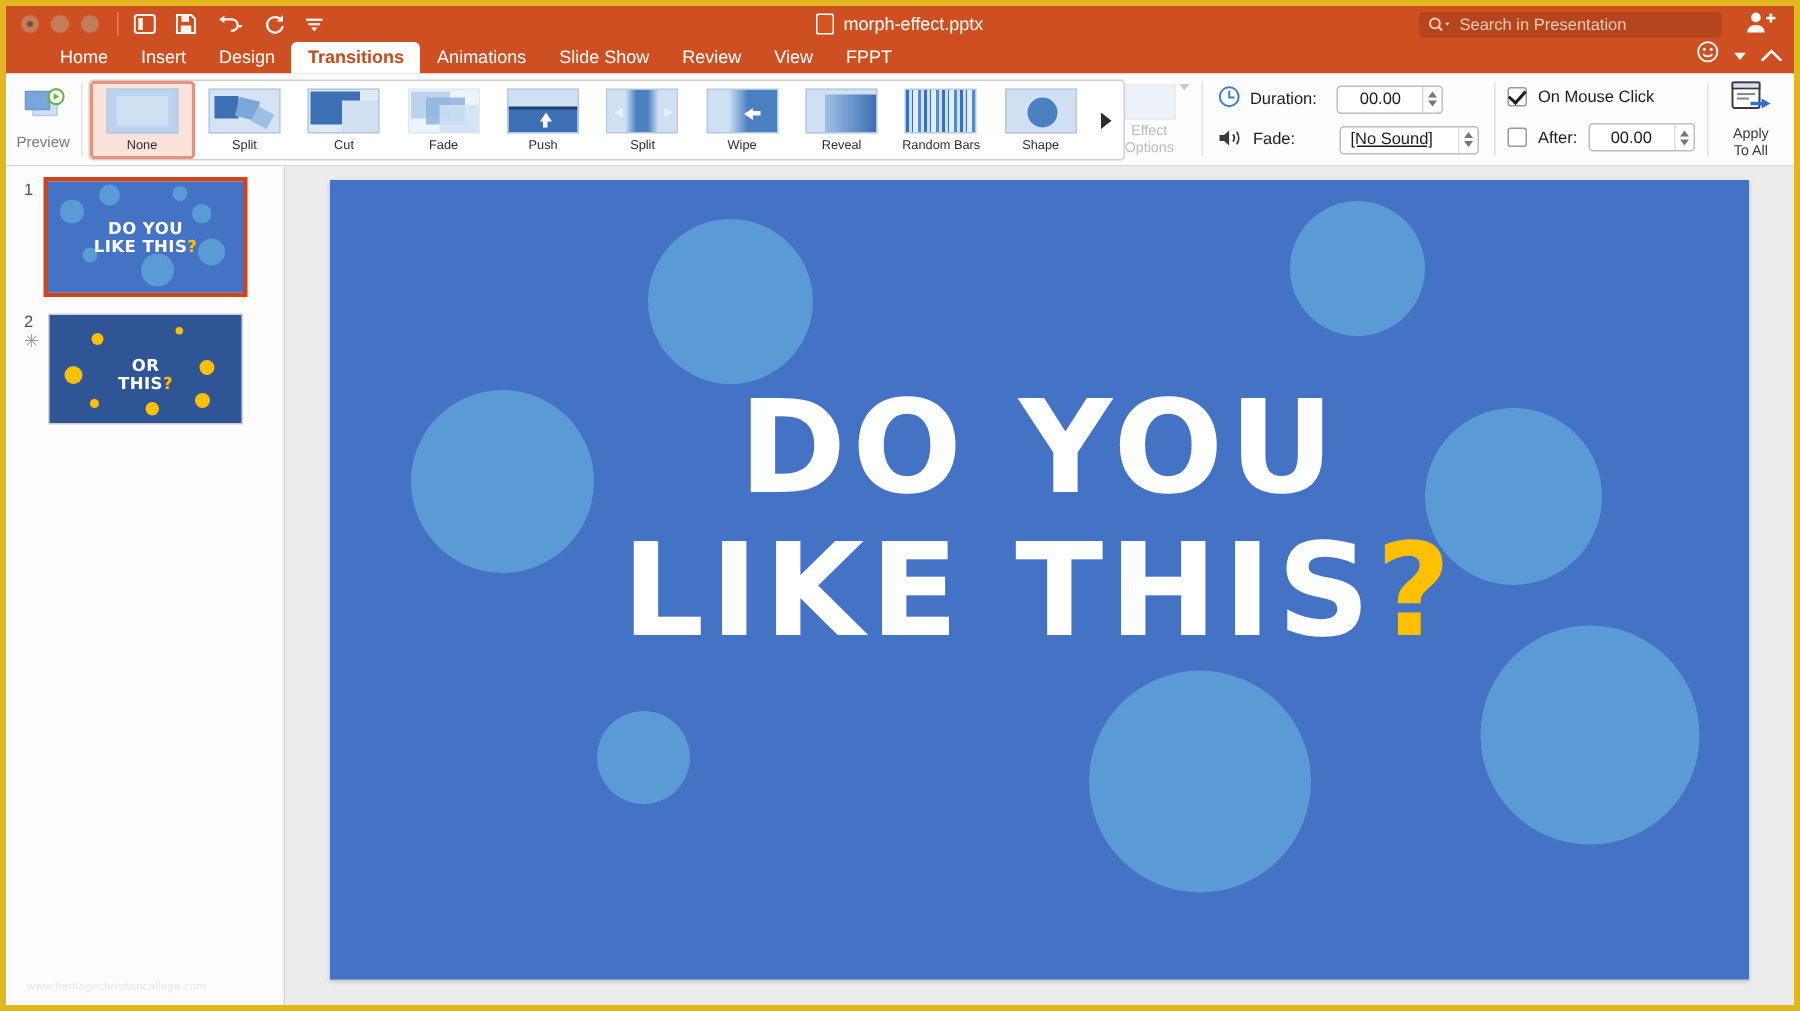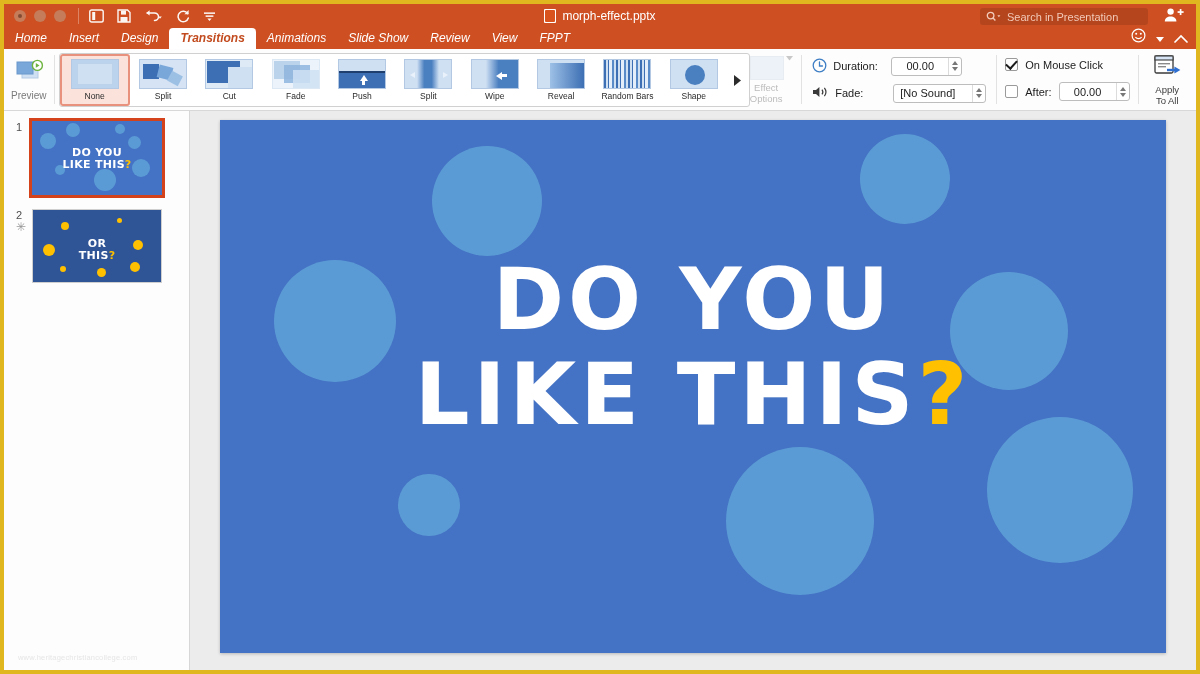--- a/index.html
+++ b/index.html
@@ -44,35 +44,35 @@
   .doc-title .pptico {
     width: 12px; height: 14px; background:#fff; border-radius:1px; margin-right:6px;
     position: relative; display:inline-block;
   }
   .doc-title .pptico:after{
     content:""; position:absolute; left:1px; top:1px; right:1px; bottom:1px;
     background:#d9531e; border-radius:1px;
   }
   .search-box {
     position: absolute; right: 48px; top: 4px;
-    width: 168px; height: 17px;
+    width: 202px; height: 17px;
     background: rgba(0,0,0,.12);
     border-radius: 3px;
     display: flex; align-items: center; padding: 0 6px;
     color: #f2c9b8; font-size: 11px;
   }
   .search-box .sq { margin-right: 5px; display:flex; align-items:center;}
   .adduser { position: absolute; right: 12px; top: 3px; color:#fff; }
 
   
   .tabbar {
     position: relative;
     height: 21px;
     background: #cd4f22;
-    display: flex; align-items: center; padding-left: 0; font-style: italic;
+    display: flex; align-items: center; padding-left: 25px;
   }
   .tab {
     font-size: 12px; color: #fff;
     padding: 3px 11px 4px 11px;
     border-radius: 4px 4px 0 0;
     line-height: 14px;
     cursor: default;
   }
   .tab.active { background: #ffffff; color: #c24b1f; font-weight: bold; }
   .tabbar-right {
@@ -142,21 +142,21 @@
   
   .timing { padding: 0 10px; display: flex; flex-direction: column; justify-content: center; gap: 8px; height:100%; }
   .trow { display: flex; align-items: center; gap: 6px; font-size: 11px; color: #1c1c1c; }
   .trow .lbl { min-width: 52px; }
   .spin {
     display: flex; align-items: center;
     border: 1px solid #bdbdbd; border-radius: 3px; background: #fff;
     height: 19px;
   }
   .spin .val { width: 56px; text-align: center; font-size: 11px; color:#1c1c1c; }
-  .spin.wide .val { width: 78px; text-align: left; padding-left:6px;}
+  .spin.wide .val { width: 78px; text-align: left; padding-left:6px;text-decoration:underline;}
   .spin .arrows { width: 13px; border-left: 1px solid #dcdcdc; height: 100%;
                   display: flex; flex-direction: column; align-items:center; justify-content: center; gap:2px;}
   .ar { width:0;height:0;border-left:3px solid transparent;border-right:3px solid transparent;}
   .ar.up { border-bottom: 4px solid #777; }
   .ar.dn { border-top: 4px solid #777; }
 
   .advance { padding: 0 8px; display:flex; flex-direction: column; justify-content: center; gap: 11px; height:100%;}
   .chkrow { display:flex; align-items:center; gap:7px; font-size:11px; color:#1c1c1c;}
   .chk { width: 13px; height: 13px; border:1px solid #9a9a9a; border-radius:2px; background:#fff;
          display:flex;align-items:center;justify-content:center; }

